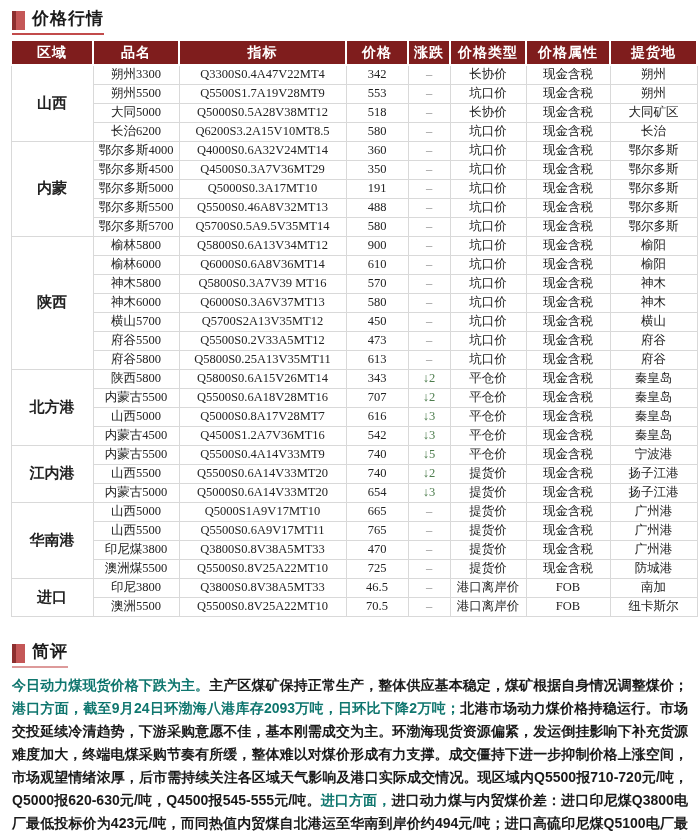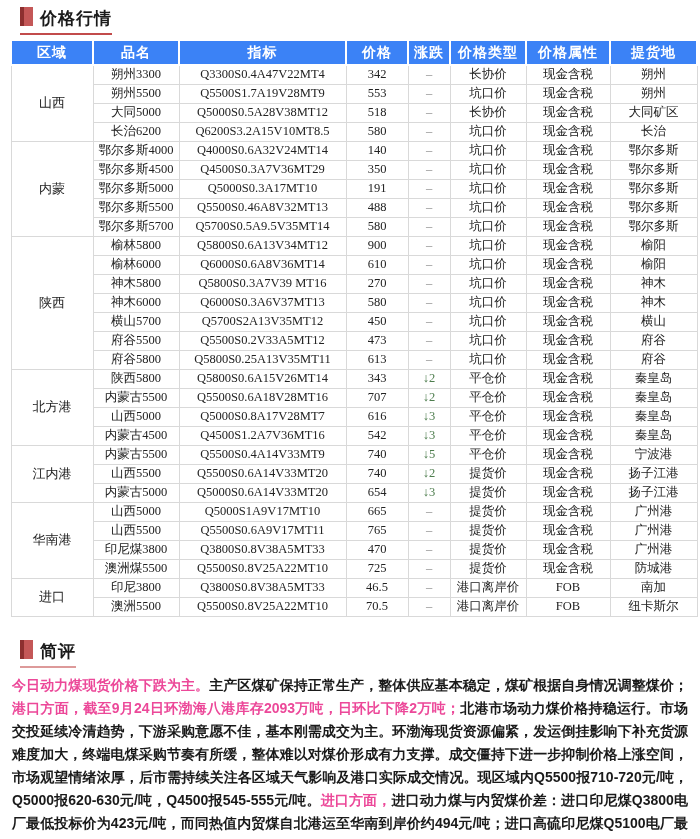--- a/index.html
+++ b/index.html
@@ -4,23 +4,23 @@
 <style>
   * { margin: 0; padding: 0; box-sizing: border-box; }
   html, body { background: #ffffff; }
   body {
     width: 700px;
     font-family: "Liberation Serif", "DejaVu Serif", serif;
     color: #222;
   }
   .section-title {
     display: inline-flex;
-    align-items: flex-start;
+    align-items: flex-end;
     gap: 7px;
-    margin: 7px 0 0 20px;
+    margin: 7px 0 0 12px;
     padding-bottom: 3px;
     border-bottom: 2px solid #c24b4b;
   }
   .section-title.light-underline { border-bottom-color: #dd9a9a; }
   .title-icon {
     width: 13px; height: 19px;
     background: #c45757;
     border-left: 4px solid #8d2f2f;
     display: inline-block;
   }
@@ -33,58 +33,58 @@
   }
   
   table.price-table {
     border-collapse: collapse;
     table-layout: fixed;
     width: 686px;
     margin: 4px 0 0 10px;
     font-size: 12.5px;
   }
   .price-table th {
-    background: #3b82f6;
+    background: #7f1d1d;
     color: #ffffff;
     font-weight: 700;
     font-size: 14px;
     height: 25px;
     border: 2px solid #ffffff;
     letter-spacing: 1px;
   }
   .price-table td {
     border: 1px solid #d9d9d9;
     text-align: center;
     height: 19px;
     padding: 0 2px;
     color: #222;
     background: #ffffff;
   }
-  .price-table td.region { font-weight: 400; font-size: 13px; }
+  .price-table td.region { font-weight: 700; font-size: 15px; }
   .price-table td.change { color: #888888; }
   .price-table td.change.down { color: #4d7d4d; }
   col.c-region { width: 82px; }
   col.c-name   { width: 86px; }
   col.c-spec   { width: 167px; }
   col.c-price  { width: 62px; }
   col.c-change { width: 42px; }
   col.c-ptype  { width: 76px; }
   col.c-pattr  { width: 84px; }
   col.c-place  { width: 87px; }
   
   .commentary {
     margin: 6px 12px 10px 12px;
     font-family: "Liberation Sans", "DejaVu Sans", sans-serif;
     font-size: 14px;
     font-weight: 600;
     line-height: 23px;
     text-align: justify;
     color: #1a1a1a;
   }
-  .commentary .seg-red { color: #ec4899; }
+  .commentary .seg-red { color: #0f766e; }
   .spacer-between { height: 16px; }
 </style>
 </head>
 <body>
 
 
 
 
 <div class="section-title">
   <span class="title-icon"></span>
@@ -149,21 +149,21 @@
         <td>580</td>
         <td class="change">–</td>
         <td>坑口价</td>
         <td>现金含税</td>
         <td>长治</td>
       </tr>
       <tr>
         <td rowspan="5" class="region">内蒙</td>
         <td>鄂尔多斯4000</td>
         <td>Q4000S0.6A32V24MT14</td>
-        <td>140</td>
+        <td>360</td>
         <td class="change">–</td>
         <td>坑口价</td>
         <td>现金含税</td>
         <td>鄂尔多斯</td>
       </tr>
       <tr>
         <td>鄂尔多斯4500</td>
         <td>Q4500S0.3A7V36MT29</td>
         <td>350</td>
         <td class="change">–</td>
@@ -213,21 +213,21 @@
         <td>Q6000S0.6A8V36MT14</td>
         <td>610</td>
         <td class="change">–</td>
         <td>坑口价</td>
         <td>现金含税</td>
         <td>榆阳</td>
       </tr>
       <tr>
         <td>神木5800</td>
         <td>Q5800S0.3A7V39 MT16</td>
-        <td>270</td>
+        <td>570</td>
         <td class="change">–</td>
         <td>坑口价</td>
         <td>现金含税</td>
         <td>神木</td>
       </tr>
       <tr>
         <td>神木6000</td>
         <td>Q6000S0.3A6V37MT13</td>
         <td>580</td>
         <td class="change">–</td>

